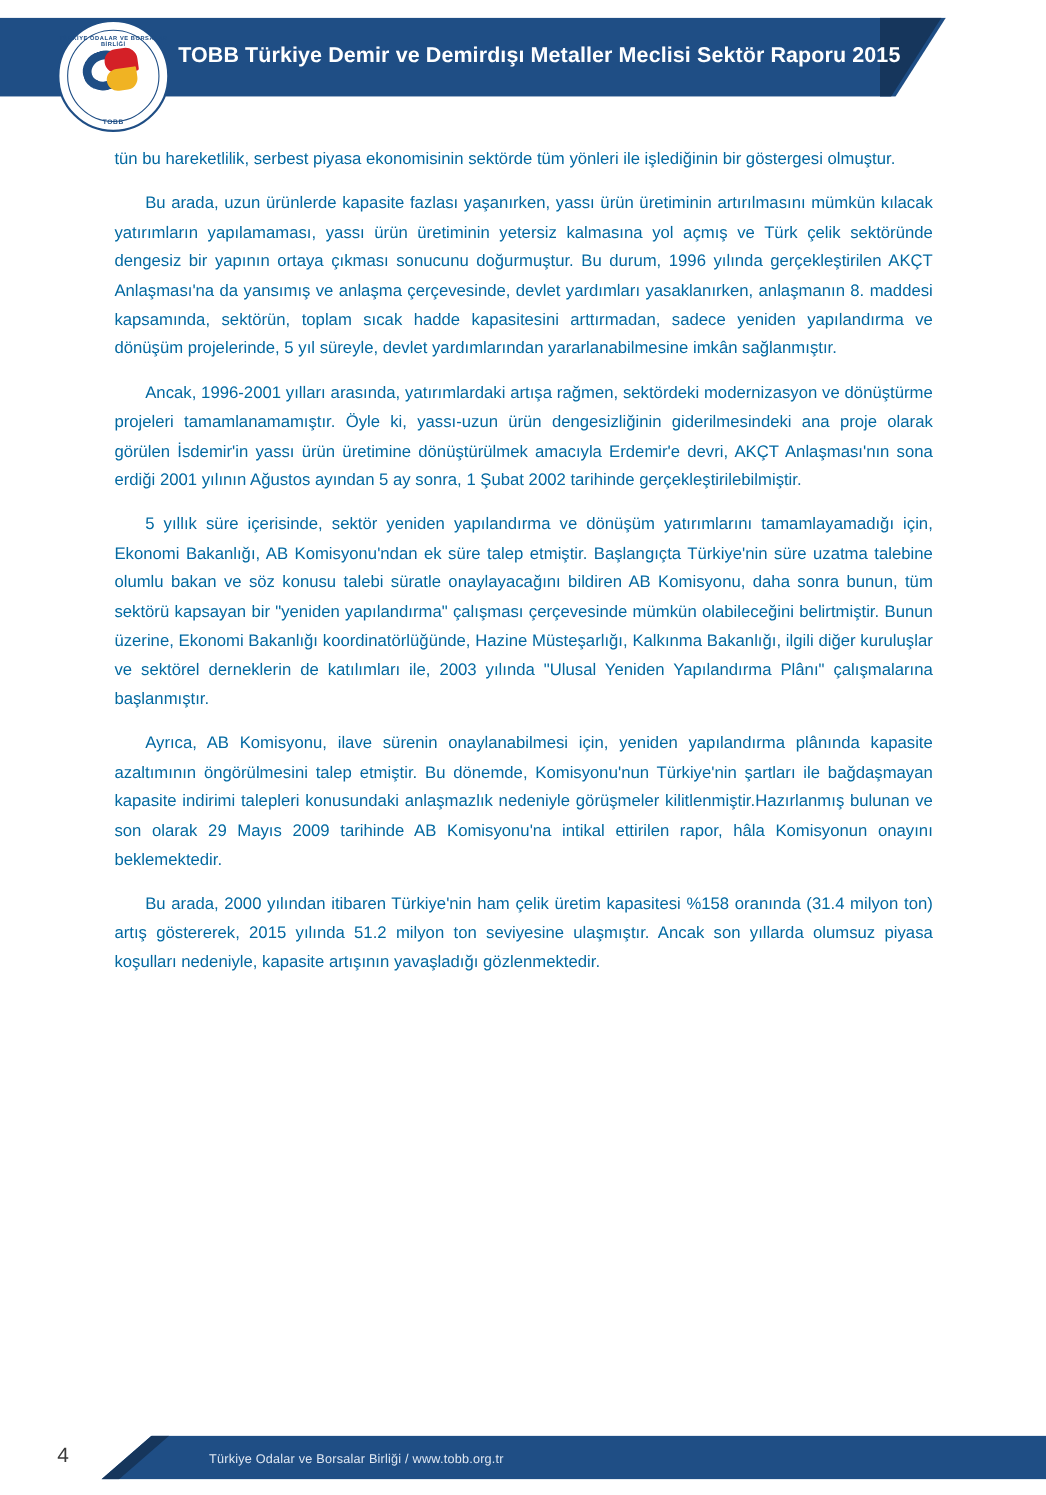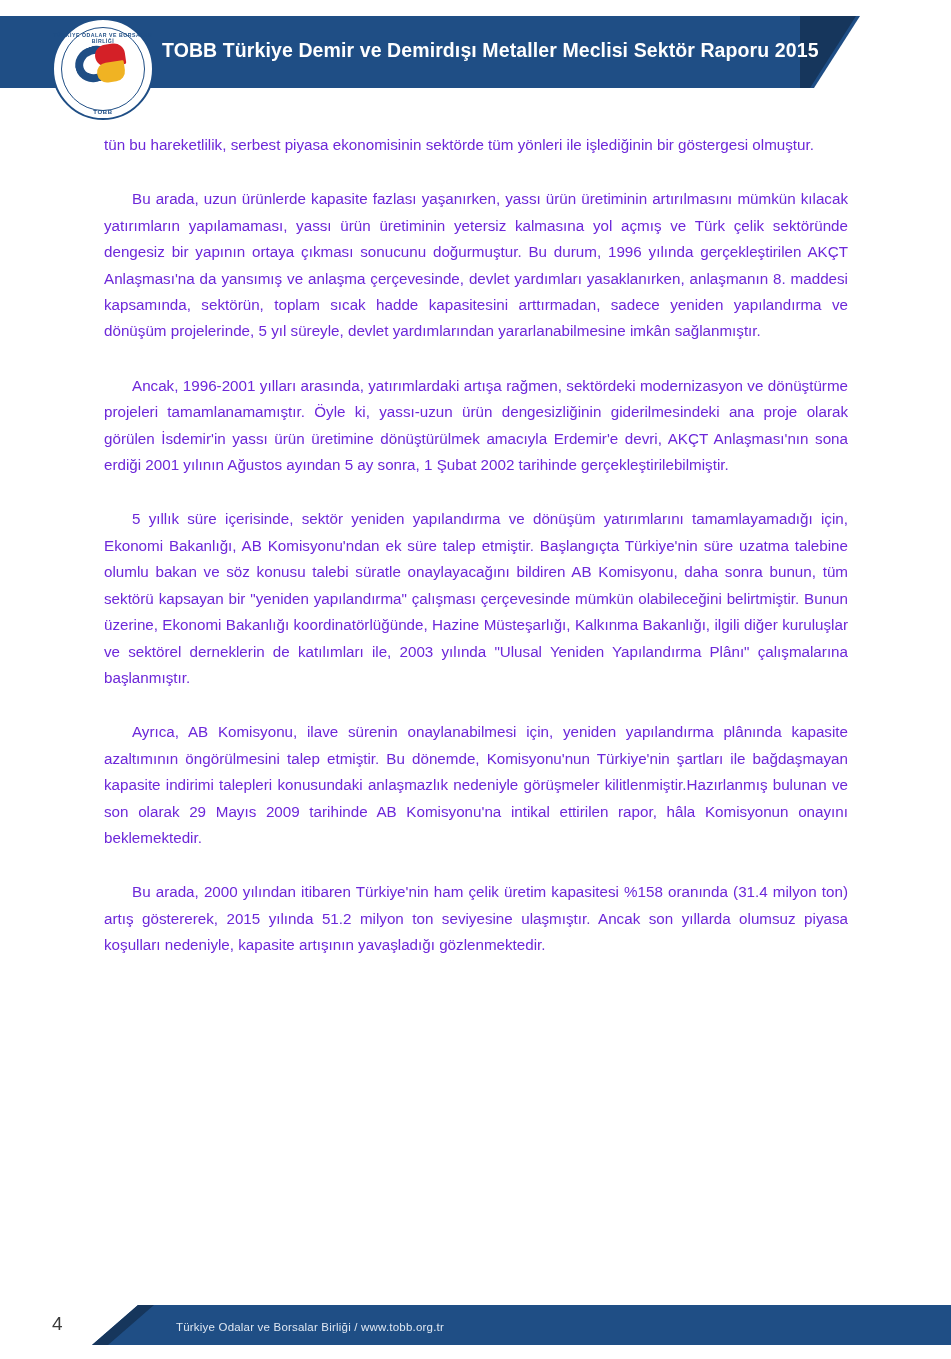--- a/index.html
+++ b/index.html
@@ -142,26 +142,25 @@
     position: absolute;
     top: 132px;
     left: 104px;
     width: 744px;
   }
   .para {
     font-size: 15.2px;
     line-height: 26.4px;
     text-align: justify;
     margin: 0 0 14px 0;
-    color: #6d28d9;
+    color: #0369a1;
     hyphens: manual;
   }
   .para.indent {
     text-indent: 28px;
-    margin-top: 28px;
   }
 
   
   .page-footer {
     position: absolute;
     bottom: 0;
     left: 0;
     width: 951px;
     height: 72px;
   }
@@ -179,21 +178,21 @@
     bottom: 14px;
     left: 92px;
     width: 110px;
     height: 40px;
     background: #16365c;
     clip-path: polygon(46px 0, 62px 0, 16px 100%, 0 100%);
   }
   .footer-text {
     position: absolute;
     bottom: 26px;
-    left: 176px;
+    left: 190px;
     font-size: 11.5px;
     color: #dfe7f2;
     letter-spacing: 0.2px;
   }
   .page-number {
     position: absolute;
     bottom: 24px;
     left: 52px;
     font-size: 19px;
     color: #3a3a3a;

